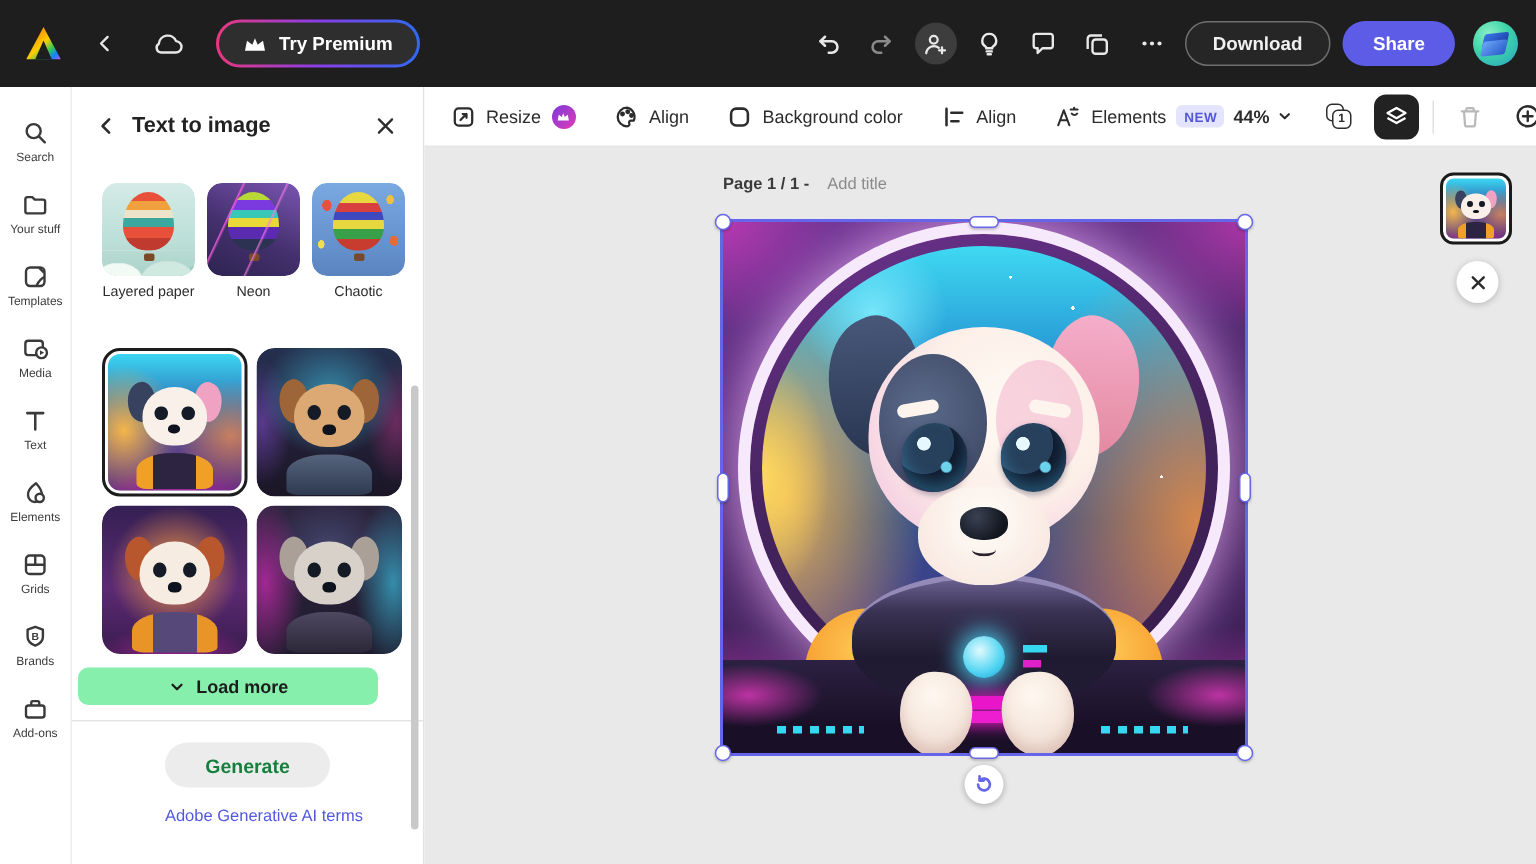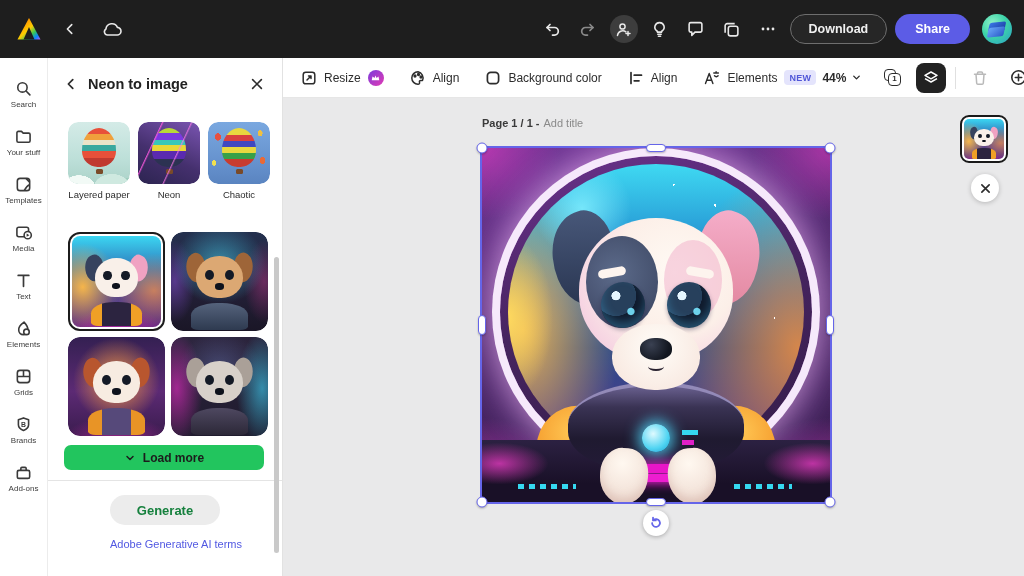--- a/index.html
+++ b/index.html
@@ -55,22 +55,22 @@
   .style-card{width:62px;cursor:pointer}
   .style-thumb{width:62px;height:62px;border-radius:10px;overflow:hidden;position:relative}
   .style-card span{display:block;text-align:center;font-size:9.5px;color:#2c2c2c;margin-top:5px;white-space:nowrap}
   .results-head{position:absolute;left:20px;top:148px;width:195px;display:flex;
                 align-items:center;justify-content:space-between}
   .results-label{font-size:13px;font-weight:bold;color:#222}
   .res-grid{position:absolute;left:20px;top:174px;width:200px;display:flex;flex-wrap:wrap;gap:6px}
   .res-thumb{width:97px;height:99px;border-radius:12px;overflow:hidden;cursor:pointer;position:relative}
   .res-thumb.selected{border:2px solid #1c1c1c;padding:2px;background:#fff}
   .res-thumb.selected .pup{border-radius:8px}
-  .loadmore{position:absolute;left:16px;top:387px;width:200px;height:25px;border:none;
-            border-radius:7px;background:#22c55e;color:#1c1c1c;font-size:12px;font-weight:bold;
+  .loadmore{position:absolute;left:4px;top:387px;width:200px;height:25px;border:none;
+            border-radius:7px;background:#86efac;color:#1c1c1c;font-size:12px;font-weight:bold;
             display:flex;align-items:center;justify-content:center;gap:7px;cursor:pointer}
   .panel-div{position:absolute;left:0;top:422px;width:100%;height:1px;background:#e4e4e4}
   .generate{position:absolute;left:62px;top:437px;width:110px;height:30px;border:none;
             border-radius:16px;background:#ececec;color:#15803d;font-size:13px;font-weight:bold}
   .terms{position:absolute;left:11px;top:480px;width:100%;text-align:center;
          font-size:11px;color:var(--c-link,#5158e2);text-decoration:none}
   .pscroll{position:absolute;right:3px;top:199px;width:5px;height:296px;border-radius:3px;background:#c9c9c9}
 
   
   .toolbar{position:absolute;left:283px;top:58px;width:741px;height:40px;background:#fff;
@@ -94,21 +94,21 @@
           border:none;background:transparent;cursor:pointer}
   .pages-ic{position:relative;width:17px;height:17px}
   .pages-ic .pg-back{left:0;top:0;width:12px;height:12px;border:1.5px solid #2c2c2c;border-radius:4px}
   .pages-ic .pg-front{left:4px;top:4px;width:13px;height:13px;border:1.5px solid #2c2c2c;border-radius:4px;
       background:#fff;font-style:normal;font-size:8px;font-weight:bold;line-height:10px;text-align:center;color:#2c2c2c}
 
   
   .canvas{position:absolute;left:283px;top:98px;width:741px;height:478px;
           background:var(--c-canvas_bg,#e9e9ea)}
   .page-label{position:absolute;left:199px;top:19px;font-size:11px;color:#8a8a8a;cursor:text}
-  .page-label b{color:#3a3a3a;margin-right:4px}
+  .page-label b{color:#3a3a3a;margin-right:12px}
   .sel-frame{position:absolute;left:197px;top:48px;width:352px;height:358px;
              border:2px solid var(--c-selection,#6565e9);pointer-events:none}
   .hnd{position:absolute;background:#fff;border:1.8px solid var(--c-selection,#6565e9);
        box-shadow:0 1px 2px rgba(0,0,0,.25);transform:translate(-50%,-50%);pointer-events:auto;cursor:pointer}
   .hnd.dot{width:11px;height:11px;border-radius:50%}
   .hnd.ph{width:20px;height:8px;border-radius:4px}
   .hnd.pv{width:8px;height:20px;border-radius:4px}
   .rotate-btn{position:absolute;left:360px;top:412px;width:26px;height:26px;border-radius:50%;
               background:#fff;border:none;box-shadow:0 1px 4px rgba(0,0,0,.28);
               display:flex;align-items:center;justify-content:center;
@@ -270,20 +270,28 @@
       <button class="icbtn">
         <svg width="14" height="14" viewBox="0 0 16 16" fill="none" stroke="currentColor" stroke-width="1.8" stroke-linecap="round" stroke-linejoin="round">
             <path d="M10 3 L5 8 L10 13"></path>
           </svg>
       </button>
       <span class="icbtn">
         <svg width="22" height="18" viewBox="0 0 22 18" fill="none" stroke="currentColor" stroke-width="1.6" stroke-linecap="round" stroke-linejoin="round">
           <path d="M6.5 15 h9.5 a3.8 3.8 0 0 0 .4-7.6 A6 6 0 0 0 4.9 9.1 A3.2 3.2 0 0 0 6.5 15 Z"></path>
           </svg>
       </span>
+      <span class="premium-wrap">
+        <button class="premium">
+          <svg width="16" height="12" viewBox="0 0 18 13" fill="#fff">
+              <path d="M1.5 12 L3 4.5 L7 7.5 L9 2.5 L11 7.5 L15 4.5 L16.5 12 Z"></path>
+            </svg>
+          <span>Try Premium</span>
+        </button>
+      </span>
     </div>
     <div class="tb-right">
       <button class="icbtn">
         <svg width="18" height="18" viewBox="0 0 18 18" fill="none" stroke="currentColor" stroke-width="1.7" stroke-linecap="round" stroke-linejoin="round">
             <path d="M4 7.5 h7.5 a3.8 3.8 0 1 1 0 7.6 H9.5"></path>
             <path d="M7 4.5 L4 7.5 L7 10.5"></path>
           </svg>
       </button>
       <button class="icbtn dim">
         <svg width="18" height="18" viewBox="0 0 18 18" fill="none" stroke="currentColor" stroke-width="1.7" stroke-linecap="round" stroke-linejoin="round">
@@ -396,21 +404,21 @@
     </div>
   </nav>
 
   <section class="panel">
     <div class="panel-head">
       <button class="ghost">
         <svg width="14" height="14" viewBox="0 0 16 16" fill="none" stroke="#2c2c2c" stroke-width="2" stroke-linecap="round" stroke-linejoin="round">
             <path d="M10 3 L5 8 L10 13"></path>
           </svg>
       </button>
-      <span class="panel-title">Neon to image</span>
+      <span class="panel-title">Text to image</span>
       <button class="ghost">
         <svg width="14" height="14" viewBox="0 0 16 16" fill="none" stroke="#2c2c2c" stroke-width="1.8" stroke-linecap="round">
             <path d="M3 3 L13 13 M13 3 L3 13"></path>
           </svg>
       </button>
     </div>
 
     <div class="styles-row">
       <div class="style-card">
         <div class="style-thumb">

